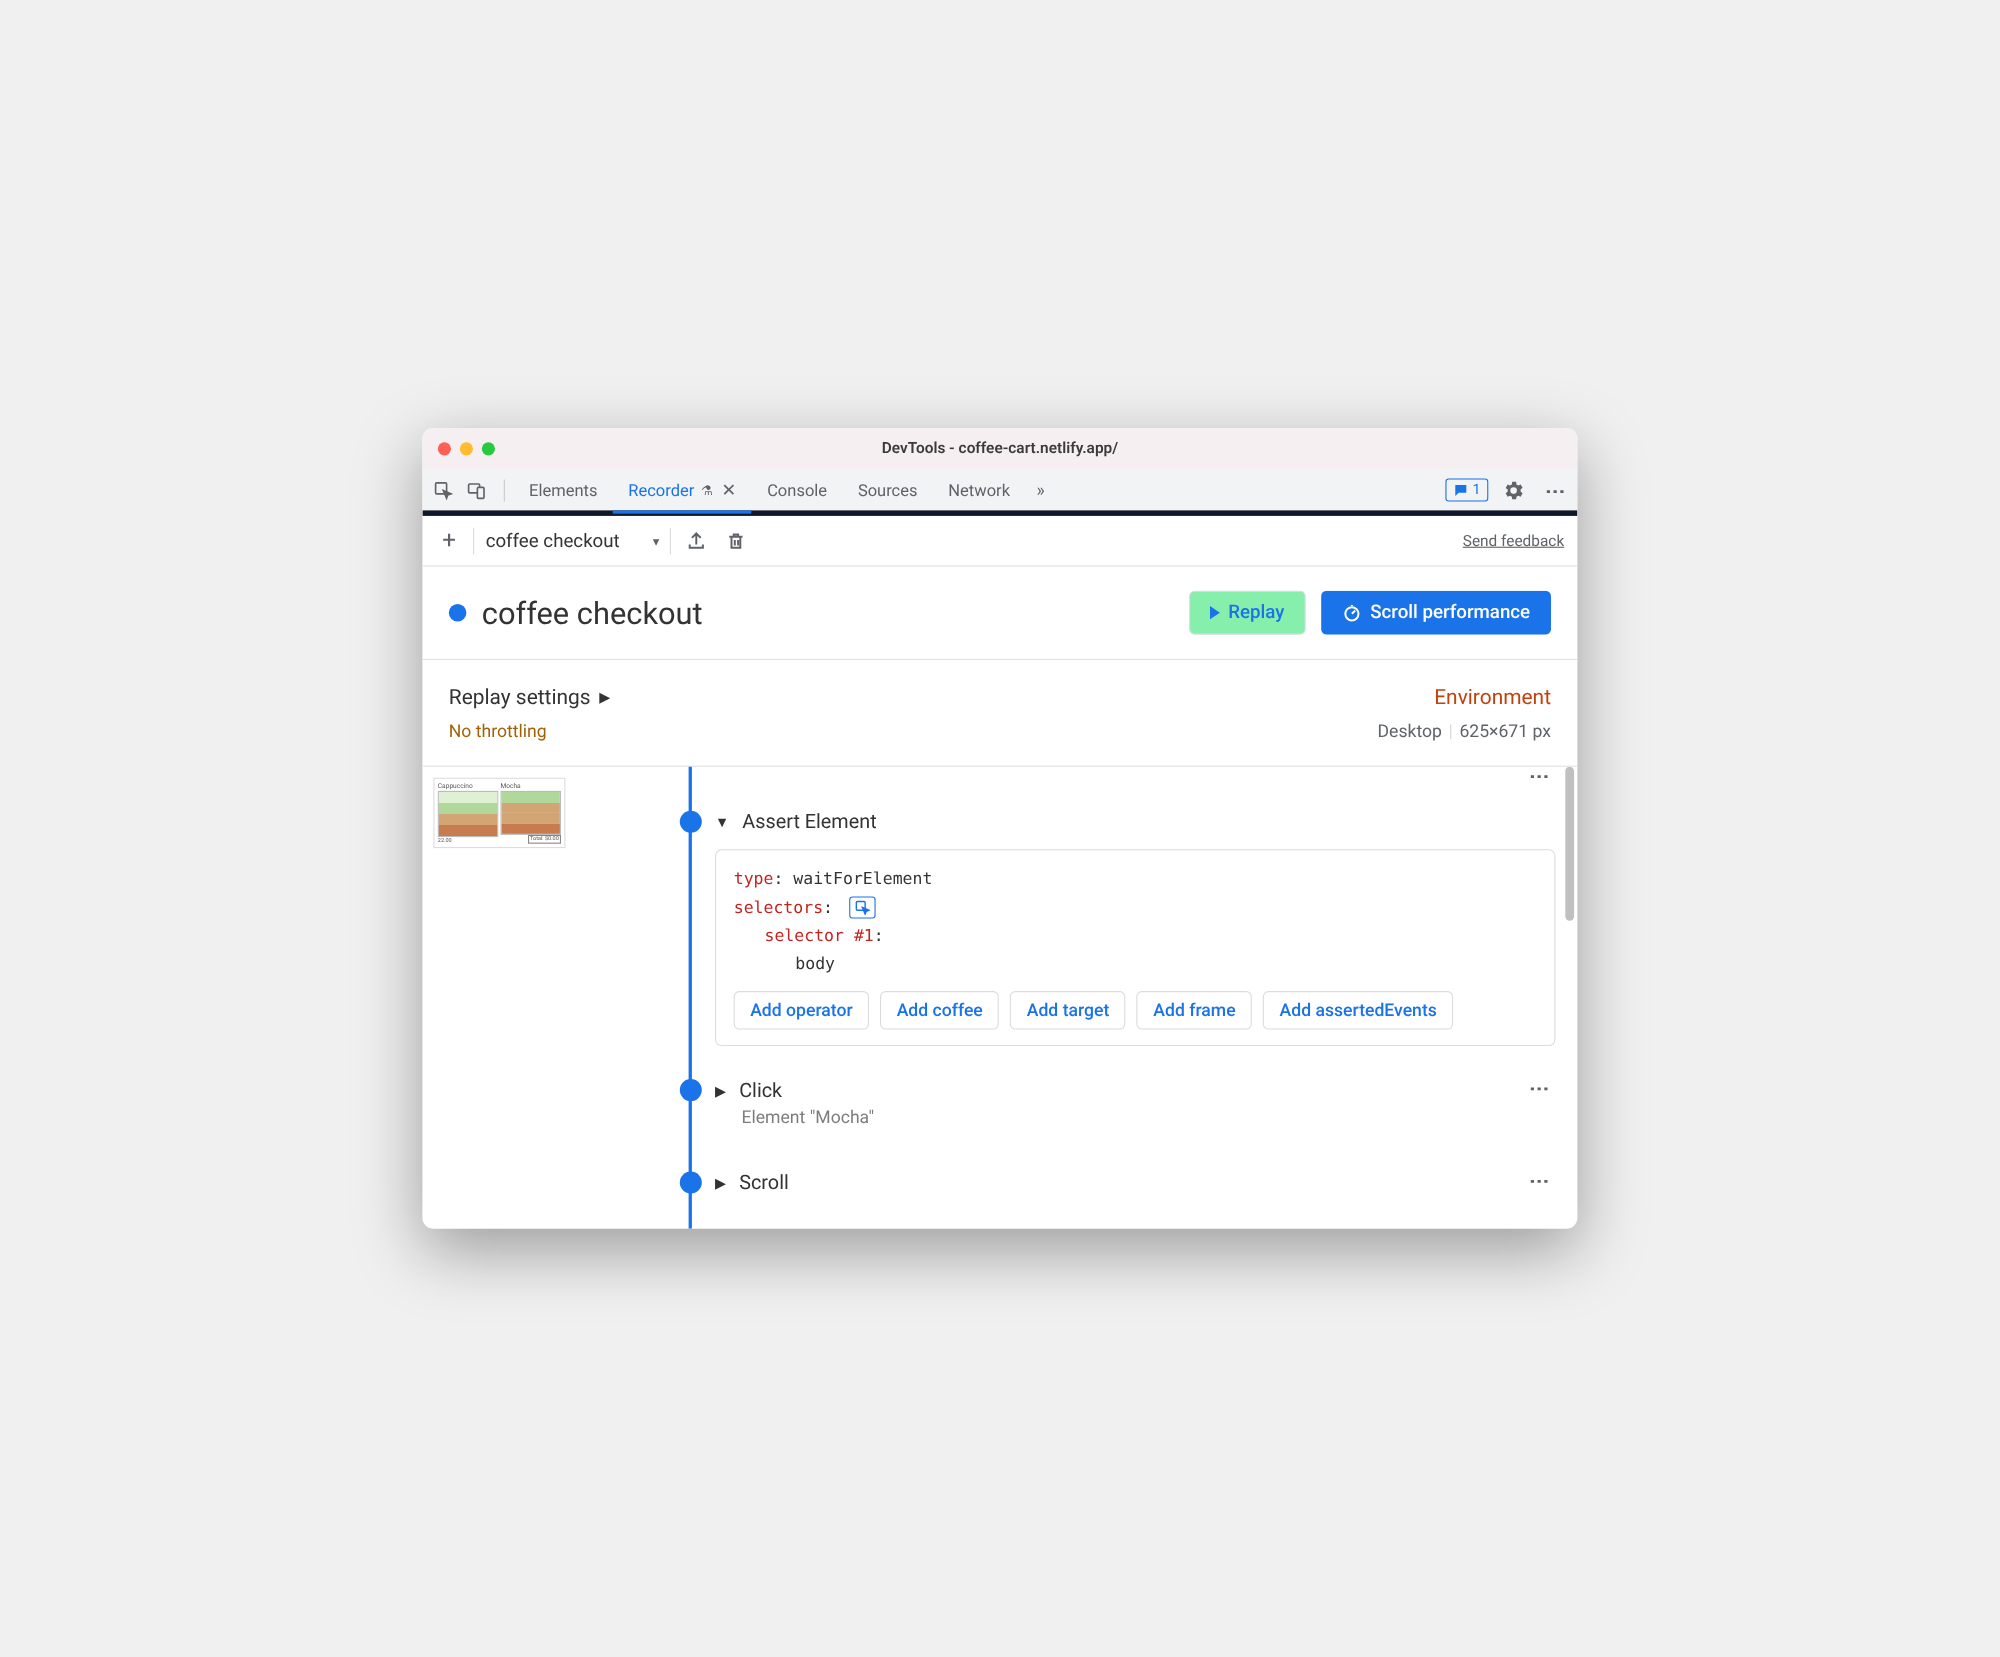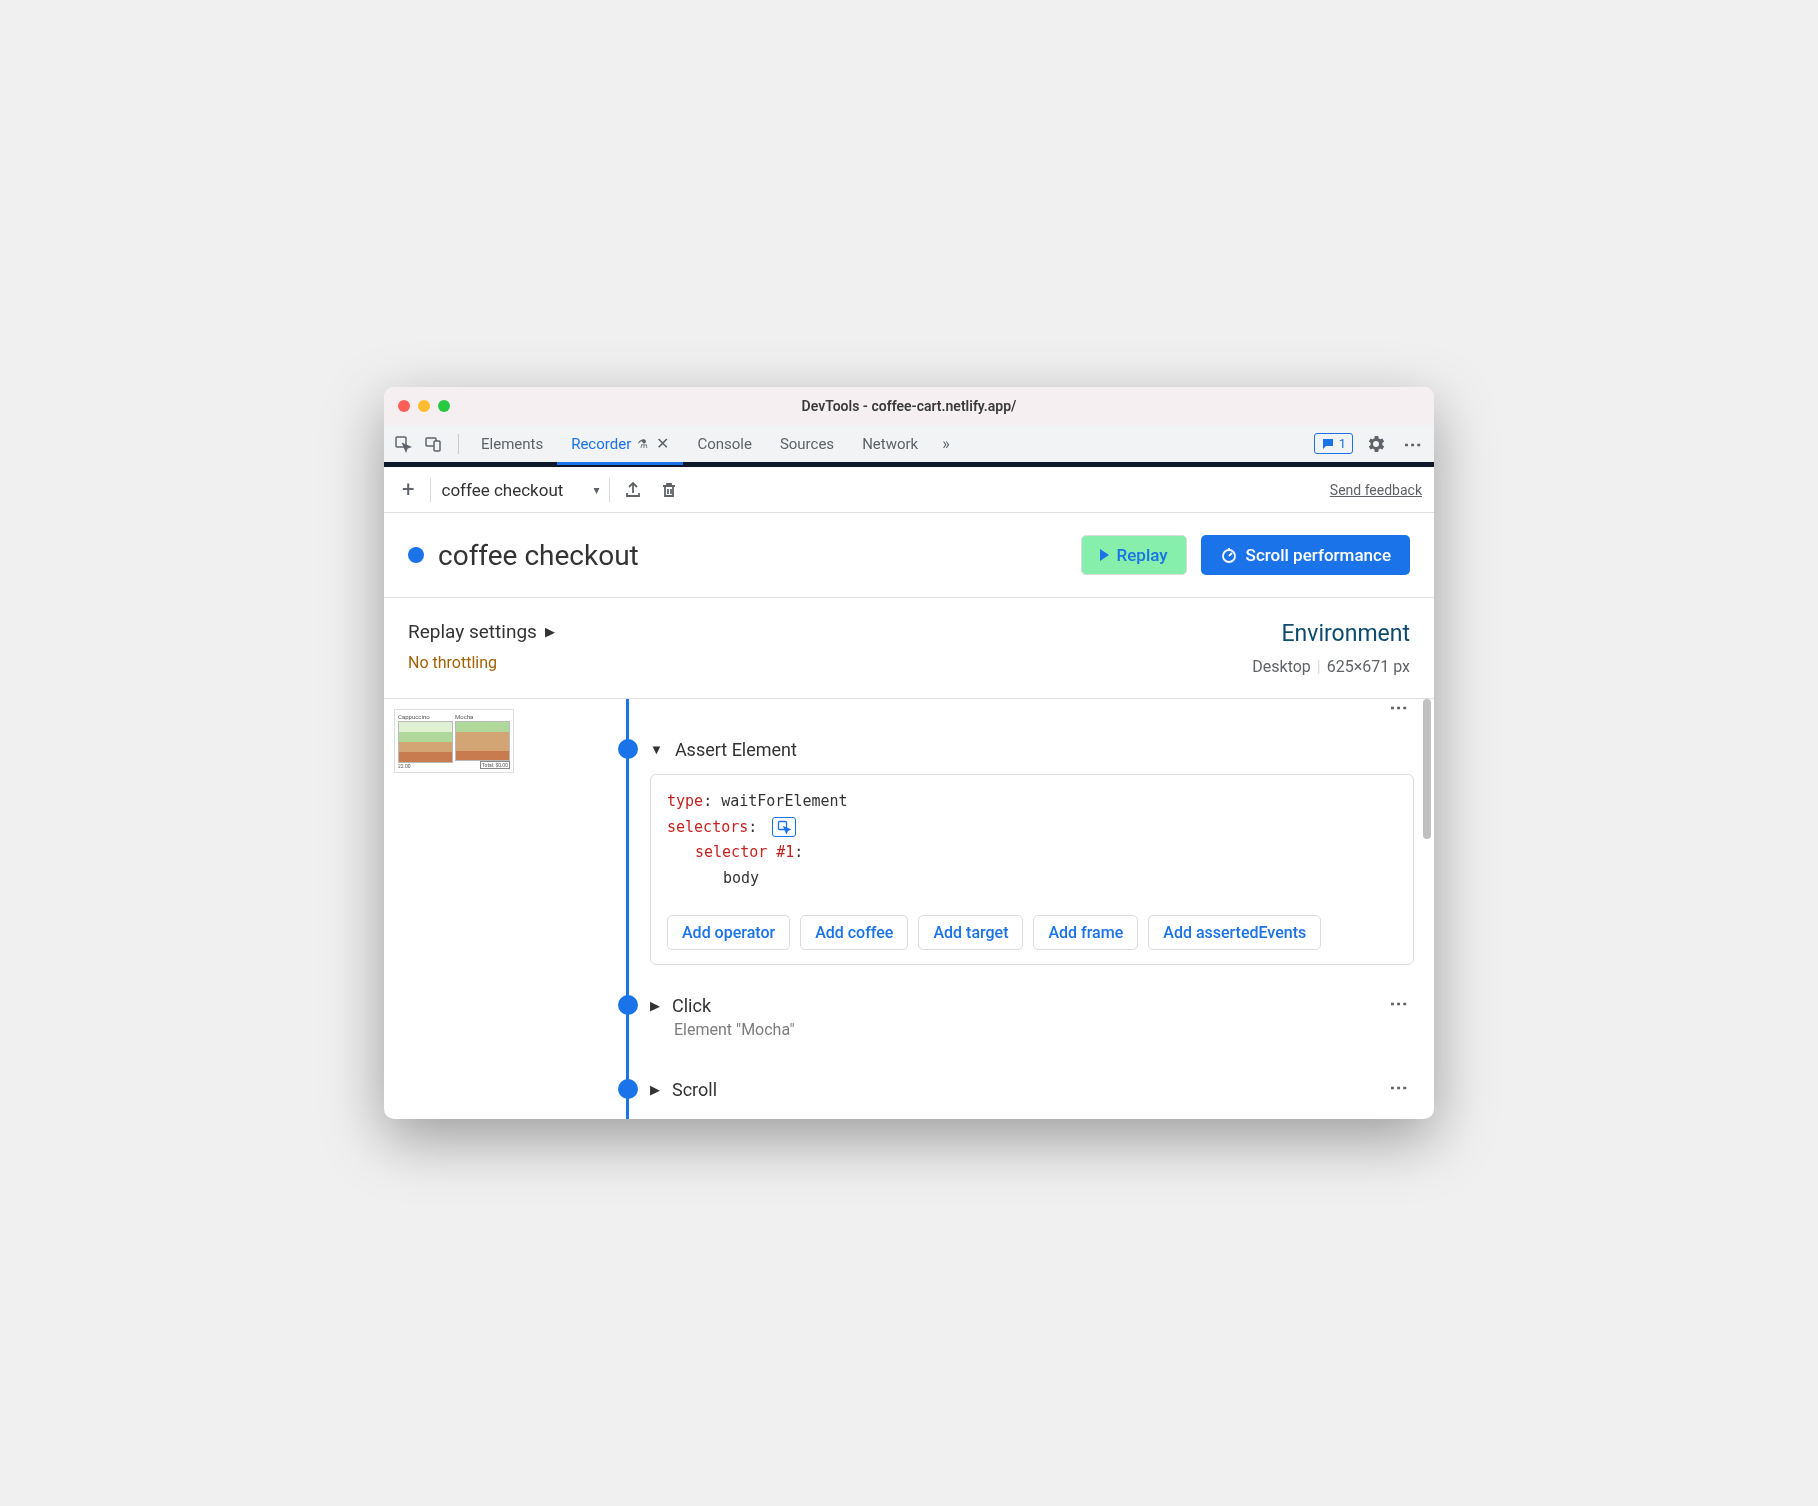--- a/index.html
+++ b/index.html
@@ -41,21 +41,21 @@
     .btn { display: flex; align-items: center; gap: 8px; padding: 9px 18px; border-radius: 5px; font-size: 17px; font-weight: 500; cursor: pointer; border: 1px solid transparent; }
     .btn-outline { border-color: #dadce0; color: #1a73e8; background: #86efac; }
     .btn-primary { background: #1a73e8; color: #fff; }
     .play-icon { width: 0; height: 0; border-left: 9px solid #1a73e8; border-top: 6px solid transparent; border-bottom: 6px solid transparent; }
     .settings-row { padding: 22px 24px; border-bottom: 1px solid #e0e0e0; display: flex; justify-content: space-between; }
     .replay-settings { display: flex; flex-direction: column; gap: 10px; }
     .replay-title { font-size: 19px; color: #333; display: flex; align-items: center; gap: 8px; }
     .caret-right { font-size: 13px; color: #333; }
     .throttle-text { font-size: 16px; color: #a16207; }
     .env { text-align: right; display: flex; flex-direction: column; gap: 10px; }
-    .env-title { font-size: 23px; color: #0c4a6e; }
+    .env-title { font-size: 19px; color: #c2410c; }
     .env-detail { font-size: 16px; color: #5f6368; }
     .env-divider { color: #dadada; margin: 0 6px; }
     .steps-area { display: flex; padding: 0; height: 420px; overflow: hidden; position: relative; }
     .thumbnail-col { width: 130px; padding: 10px 4px 10px 10px; }
     .thumb { width: 120px; height: 64px; background: #fff; border: 1px solid #ddd; display: flex; gap: 2px; padding: 3px; }
     .cup { flex: 1; display: flex; flex-direction: column; font-size: 6px; border: 1px solid #bbb; }
     .cup-label { font-size: 6px; color: #555; margin-bottom: 1px; }
     .cup-body { flex: 1; display: flex; flex-direction: column-reverse; }
     .layer { height: 25%; }
     .l1 { background: #d4a574; } .l2 { background: #c77b4e; } .l3 { background: #b0d89a; } .l4 { background: #dff0d3; }
@@ -70,21 +70,21 @@
     .step-title { font-size: 18px; color: #333; }
     .step-sub { font-size: 16px; color: #7d7d7d; margin-left: 60px; margin-top: 4px; }
     .step-kebab { position: absolute; right: 4px; top: 0; color: #5f6368; font-size: 18px; writing-mode: vertical-lr; letter-spacing: -4px; font-weight: bold; }
     .step-body { margin-left: 36px; margin-top: 14px; border: 1px solid #dadce0; border-radius: 6px; padding: 14px 16px; }
     .code-line { font-family: "SF Mono", Monaco, Consolas, monospace; font-size: 15px; line-height: 1.7; }
     .key { color: #c5221f; }
     .val { color: #333; }
     .indent1 { padding-left: 28px; }
     .indent2 { padding-left: 56px; }
     .picker-btn { display: inline-flex; align-items: center; justify-content: center; width: 24px; height: 20px; border: 1px solid #1a73e8; border-radius: 3px; color: #1a73e8; margin-left: 6px; vertical-align: middle; }
-    .add-btns { display: flex; flex-wrap: wrap; gap: 10px; margin-top: 24px; }
+    .add-btns { display: flex; flex-wrap: wrap; gap: 10px; margin-top: 12px; }
     .add-btn { border: 1px solid #dadce0; border-radius: 5px; padding: 7px 14px; color: #1a73e8; font-size: 16px; font-weight: 500; background: #fff; cursor: pointer; }
     .step1 { padding-top: 40px; }
     .step1 .step-dot { top: 40px; }
     .scrollbar { position: absolute; right: 3px; top: 0; width: 8px; height: 140px; background: #c0c0c0; border-radius: 4px; }
     svg { display: block; }
   </style>
 </head>
 <body>
 
 <div class="window">

